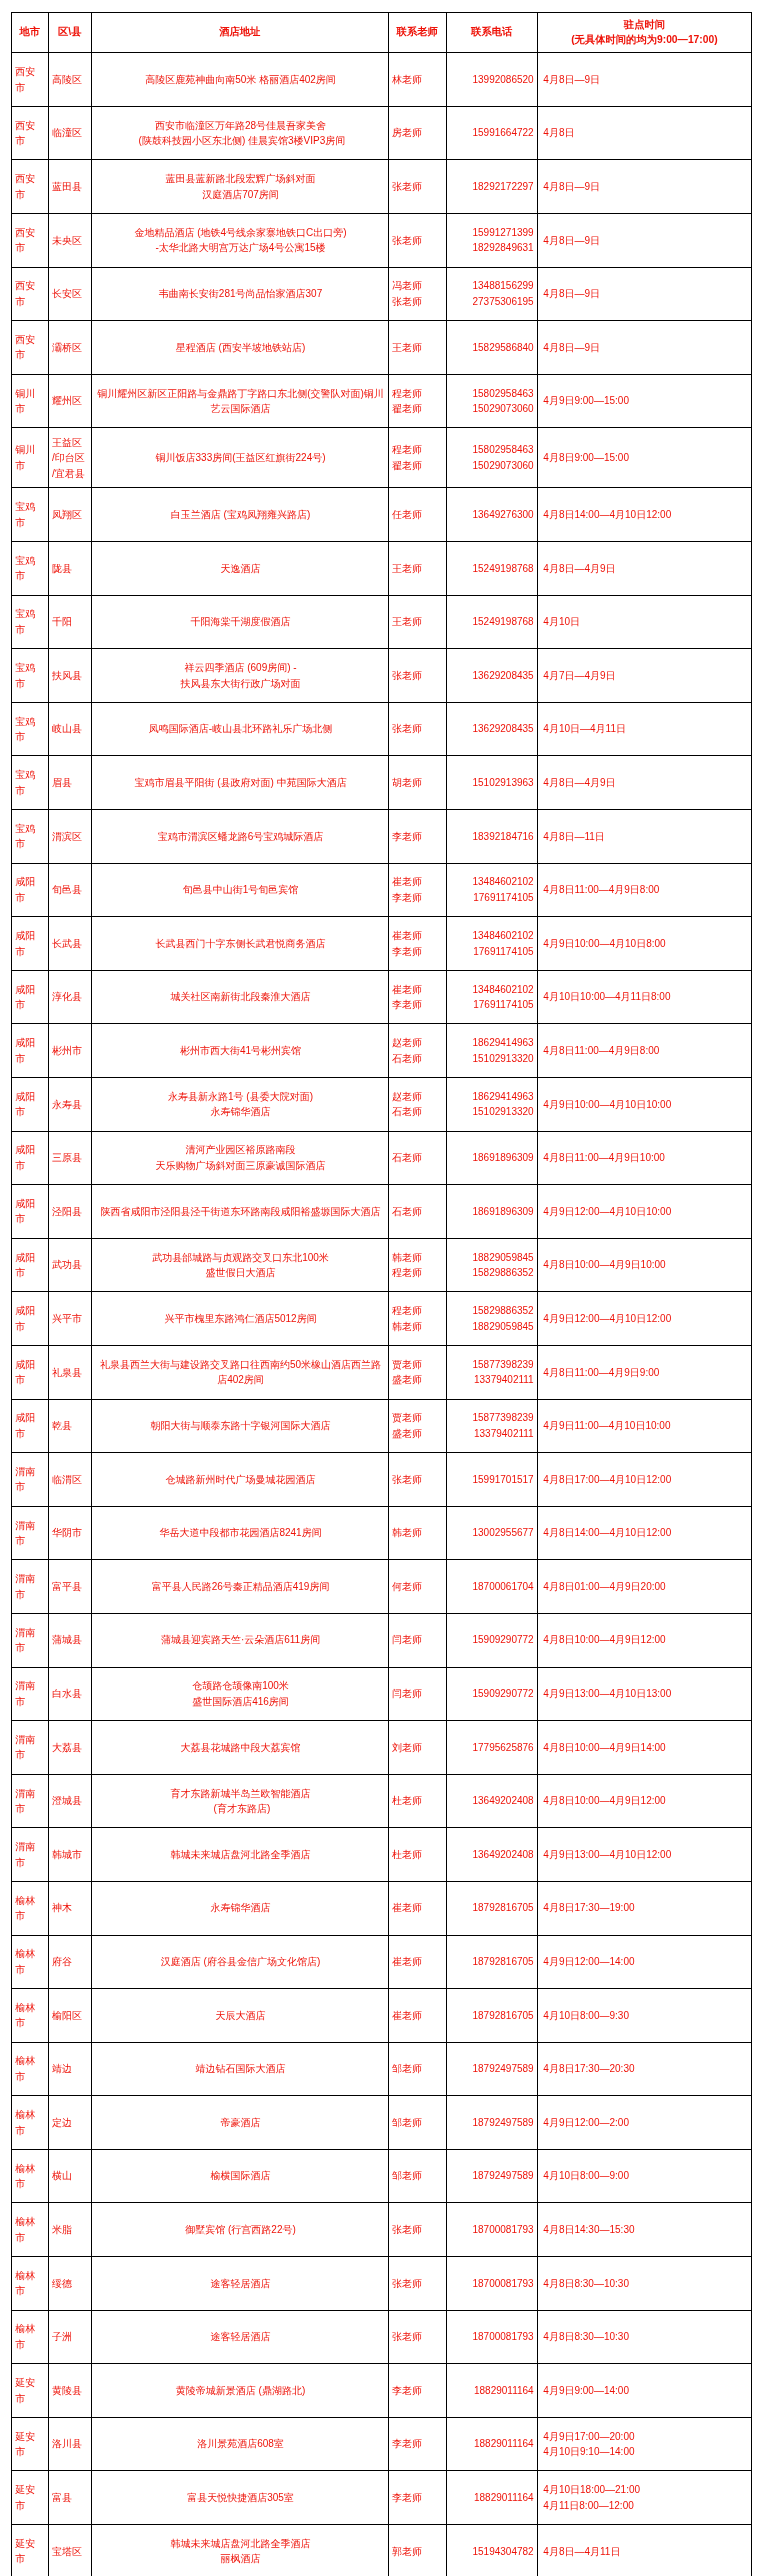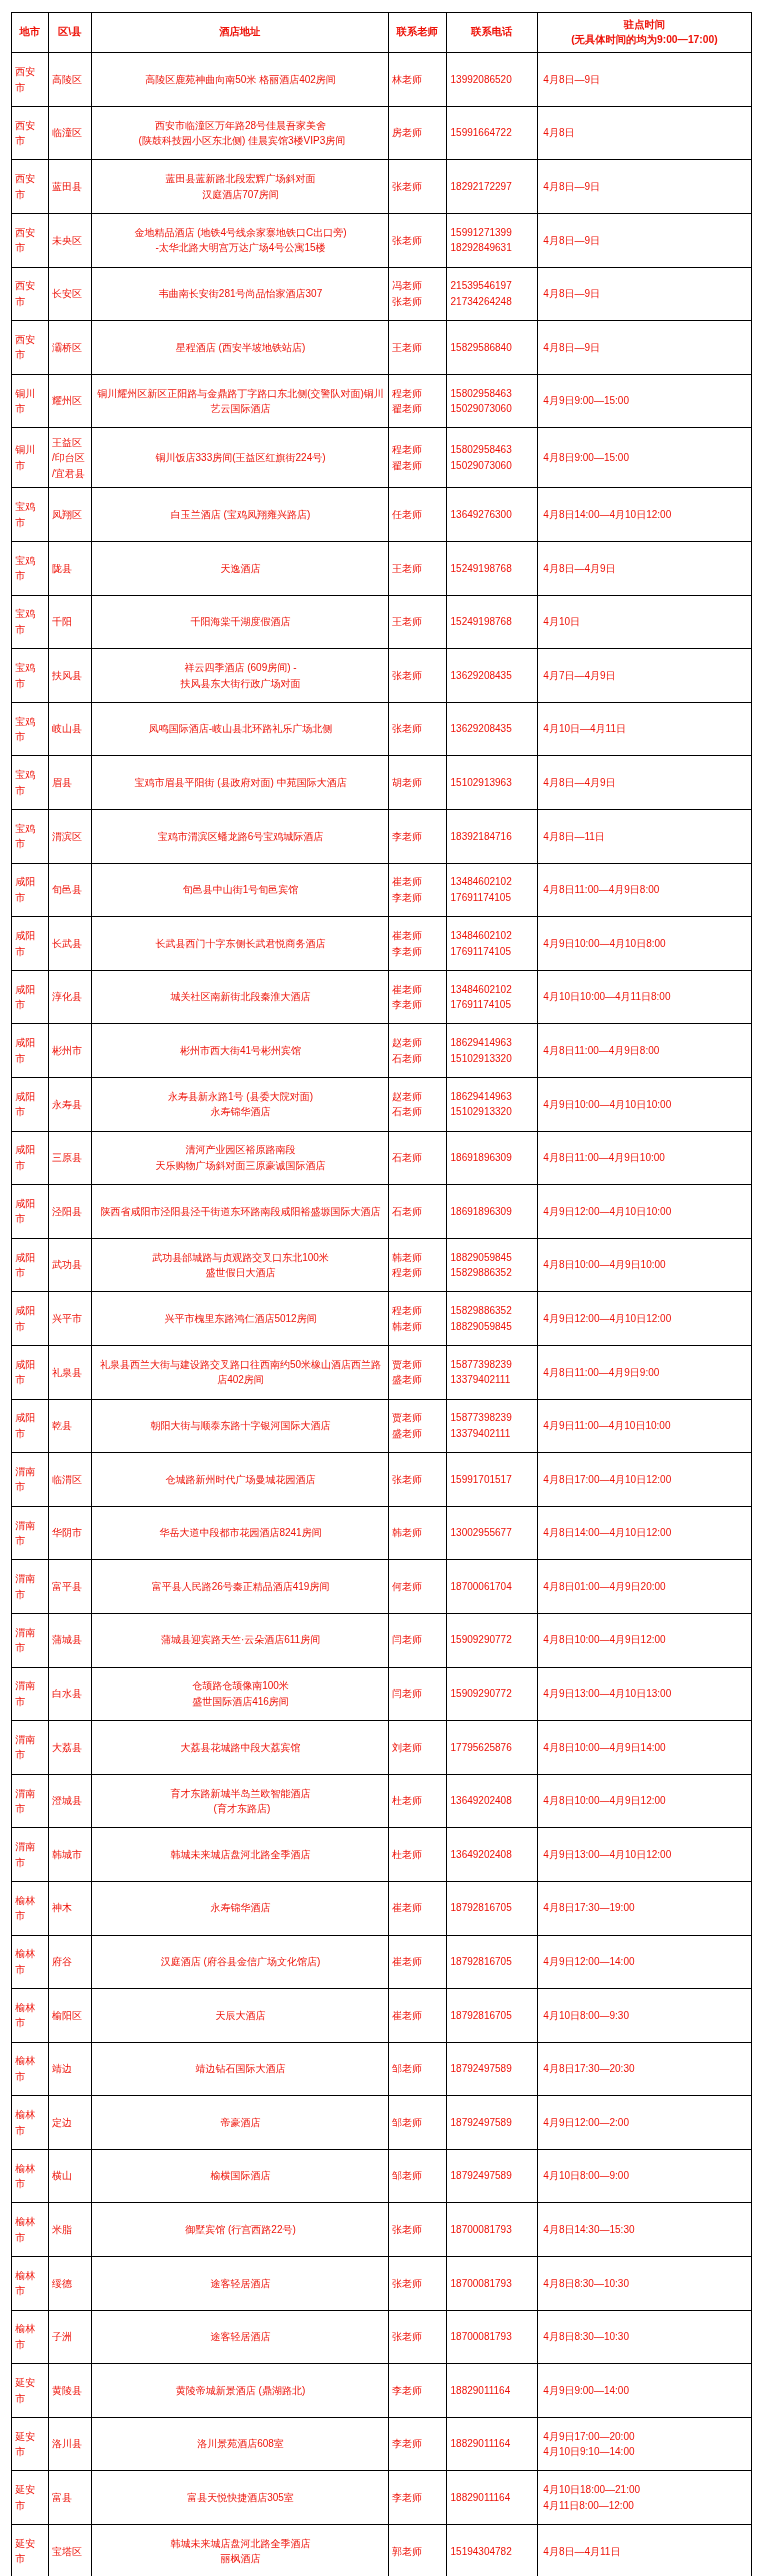--- a/index.html
+++ b/index.html
@@ -12,21 +12,21 @@
   td div{white-space:pre-wrap;}
   .col-city{width:35px;}
   .col-county{width:41px;}
   .col-address{width:283px;}
   .col-teacher{width:55px;}
   .col-phone{width:87px;}
   .col-time{width:204px;}
   td.c-city,td.c-county{padding-left:3.2px;text-align:left;}
   td.c-address{padding-left:4.7px;text-align:center;}
   td.c-teacher{text-align:left;}
-  td.c-phone{padding-left:4px;text-align:left;}
+  td.c-phone{padding-left:4px;text-align:right;}
   td.c-time{padding-left:5.5px;text-align:left;}
   thead th{text-align:center;}
 </style>
 </head>
 <body style="color: rgb(238, 18, 8);">
 
 <div class="page">
   <table>
     <colgroup>
       <col class="col-city">
@@ -146,22 +146,22 @@
             <div>长安区</div>
           </td>
     <td class="c-address">
             <div>韦曲南长安街281号尚品怡家酒店307</div>
           </td>
     <td class="c-teacher">
             <div>冯老师</div>
             <div>张老师</div>
           </td>
     <td class="c-phone">
-            <div>21539546197</div>
-            <div>21734264248</div>
+            <div>13488156299</div>
+            <div>27375306195</div>
           </td>
     <td class="c-time">
             <div>4月8日—9日</div>
           </td>
   </tr>
 
   <tr>
     <td class="c-city">
             <div>西安市</div>
           </td>

